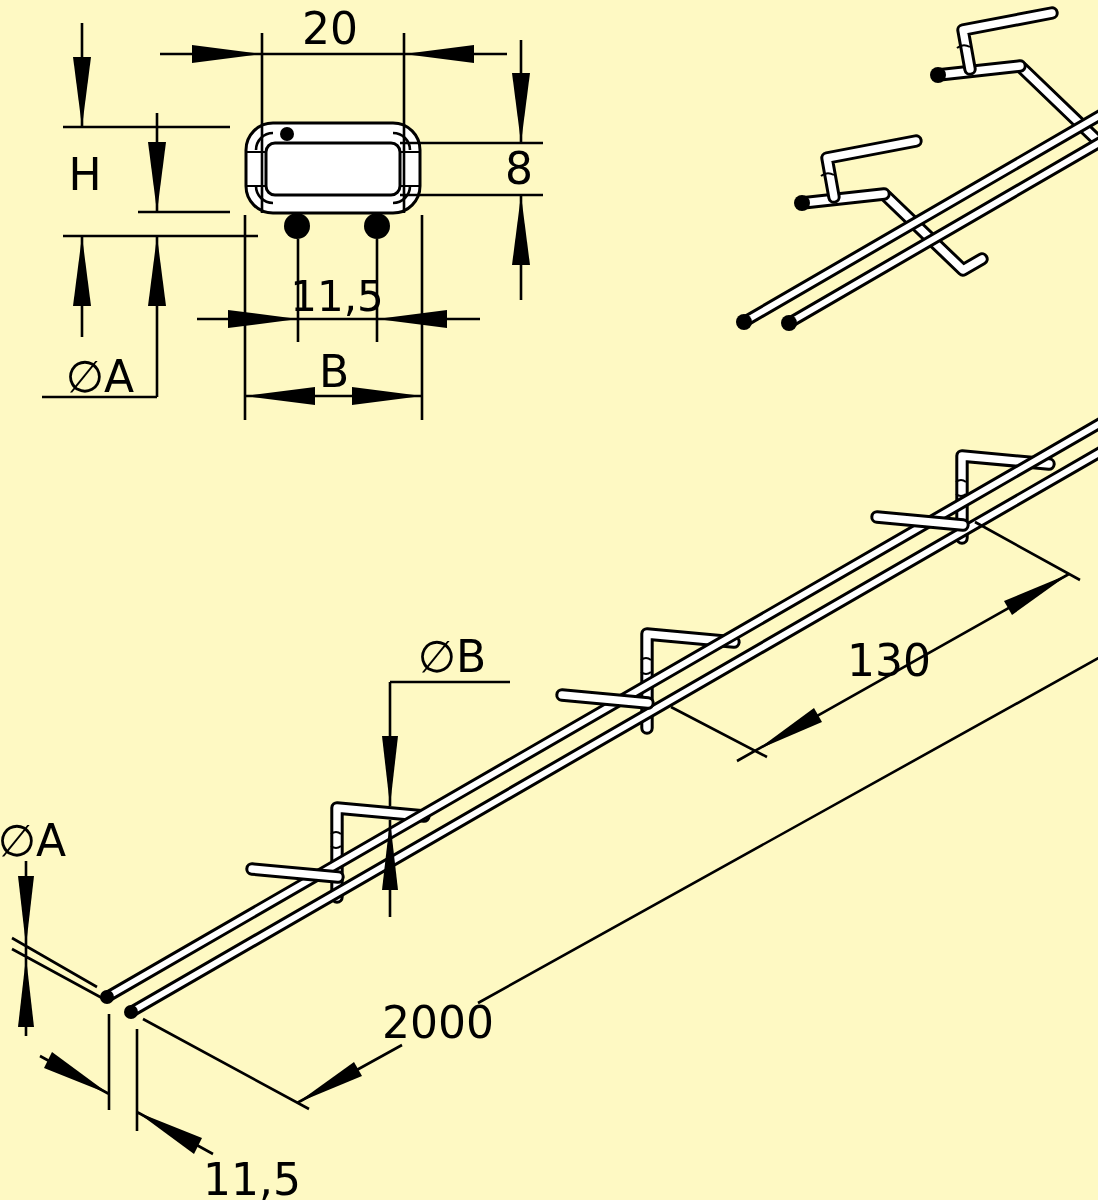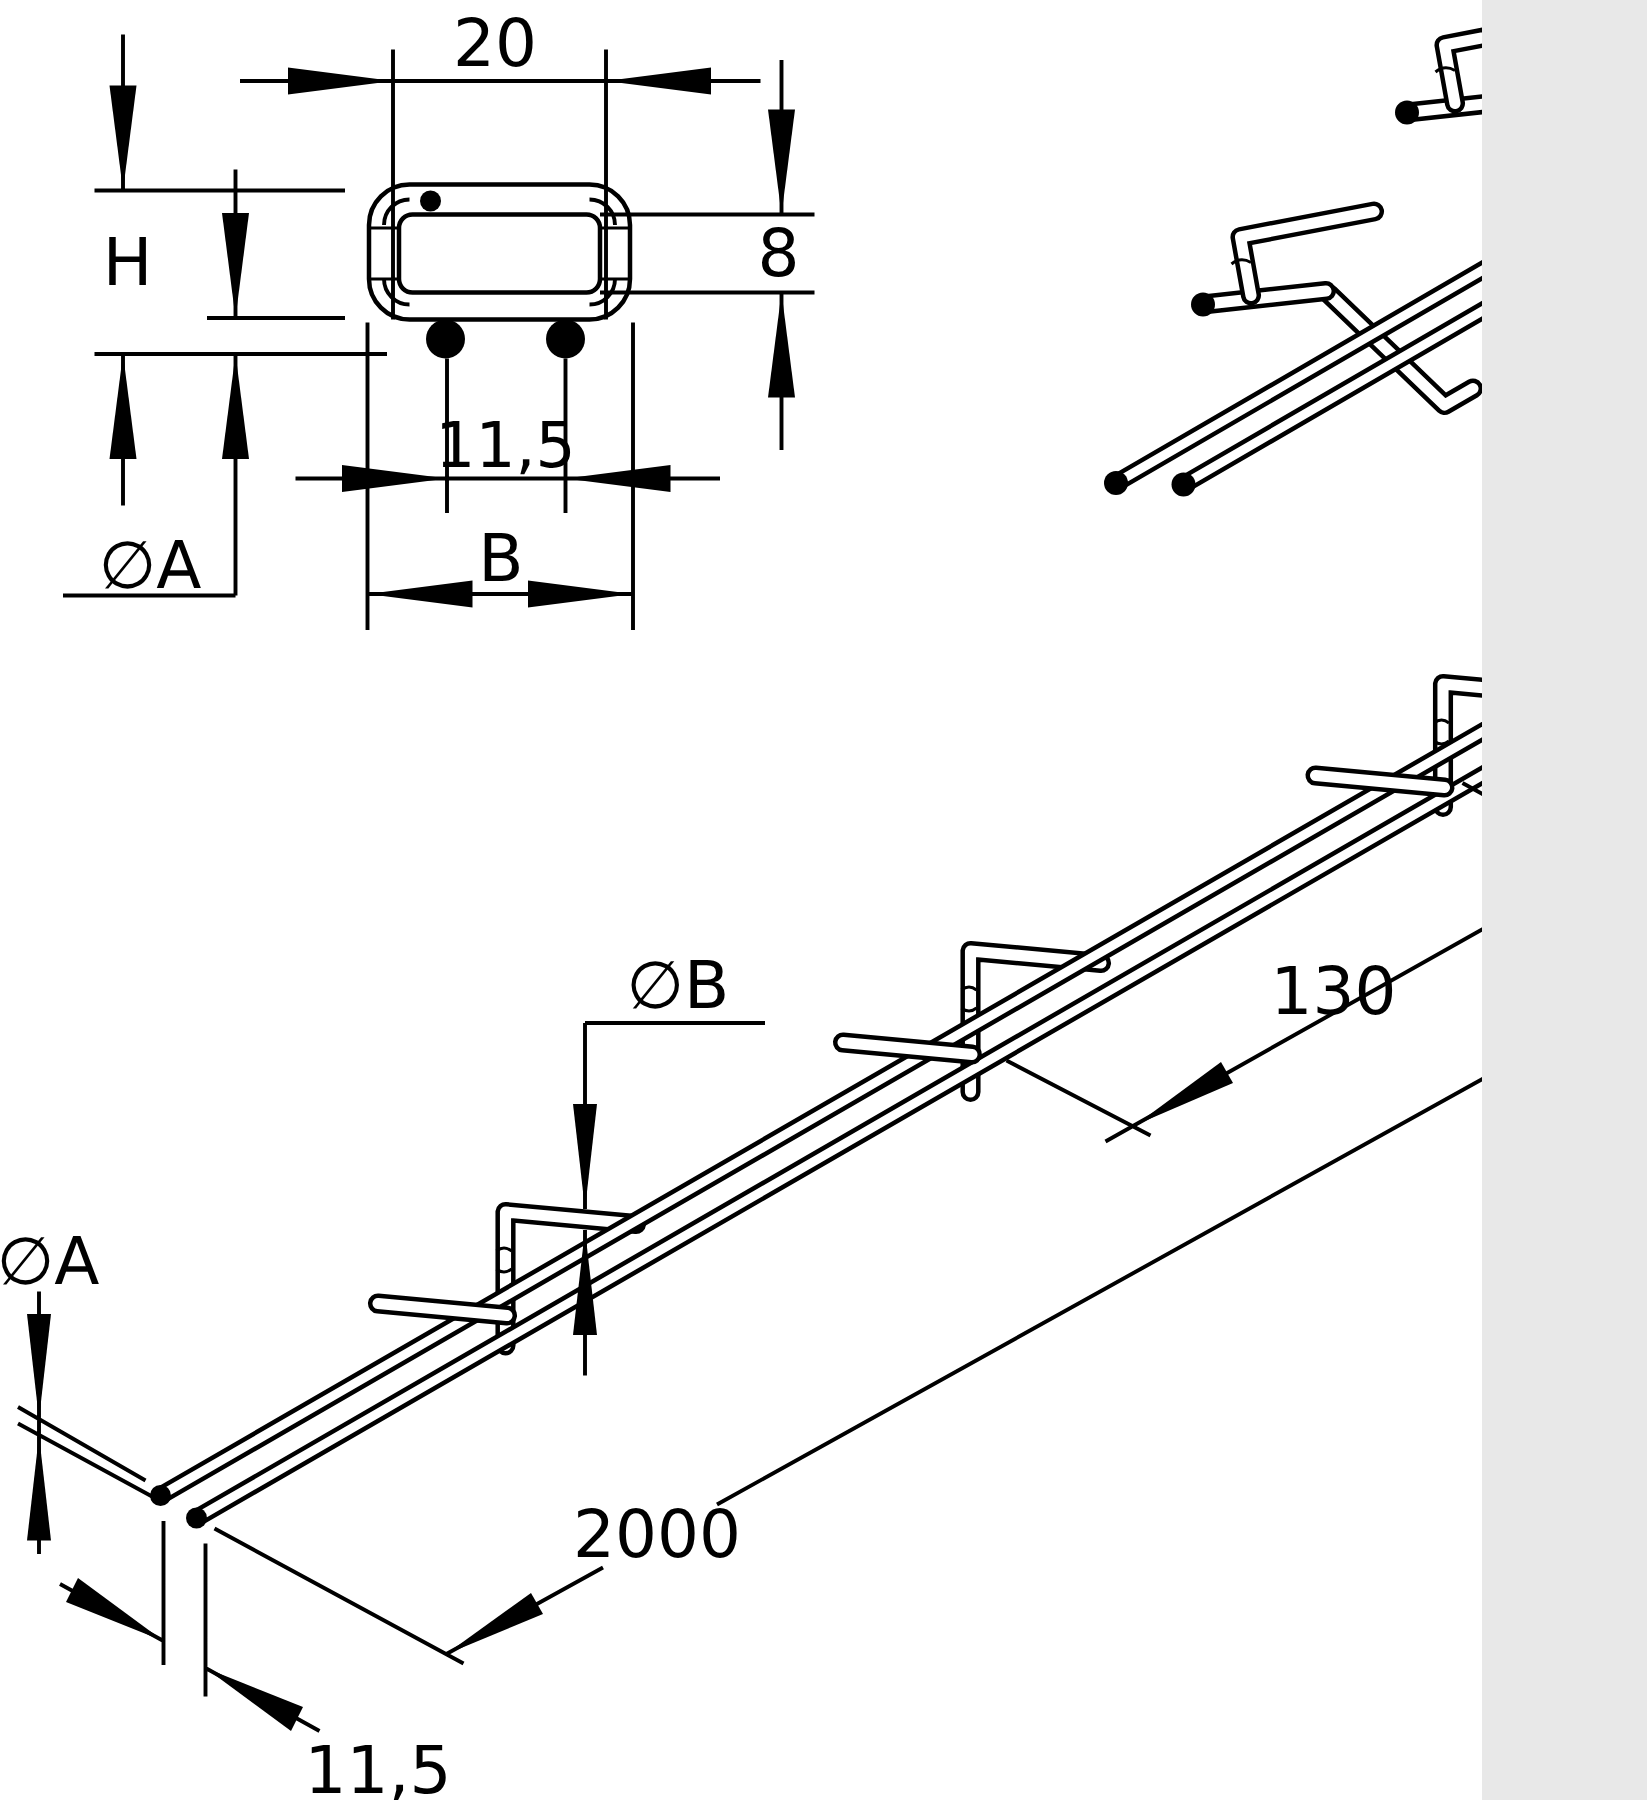--- a/index.html
+++ b/index.html
@@ -1,16 +1,16 @@
 <!DOCTYPE html>
 <html><head>
 <meta charset="utf-8">
 <style>
   html,body{margin:0;padding:0;background:#e8e8e8;}
-  .canvas{position:relative;width:988px;height:1200px;background:#ffffff;overflow:hidden;}
+  .canvas{position:relative;width:1098px;height:1200px;background:#fef9c3;overflow:hidden;}
   svg{position:absolute;left:0;top:0;}
   
   .s3{stroke:#000;stroke-width:3;fill:none;}
   .s2{stroke:#000;stroke-width:2.6;fill:none;}
   .tick{stroke:#000;stroke-width:2;fill:none;}
   .arr{fill:#000;stroke:none;}
   .dot{fill:#000;stroke:none;}
   
   .to12{stroke:#000;stroke-width:12;fill:none;stroke-linecap:round;stroke-linejoin:round;}
   .ti6{stroke:#fff;stroke-width:6;fill:none;stroke-linecap:round;stroke-linejoin:round;}

